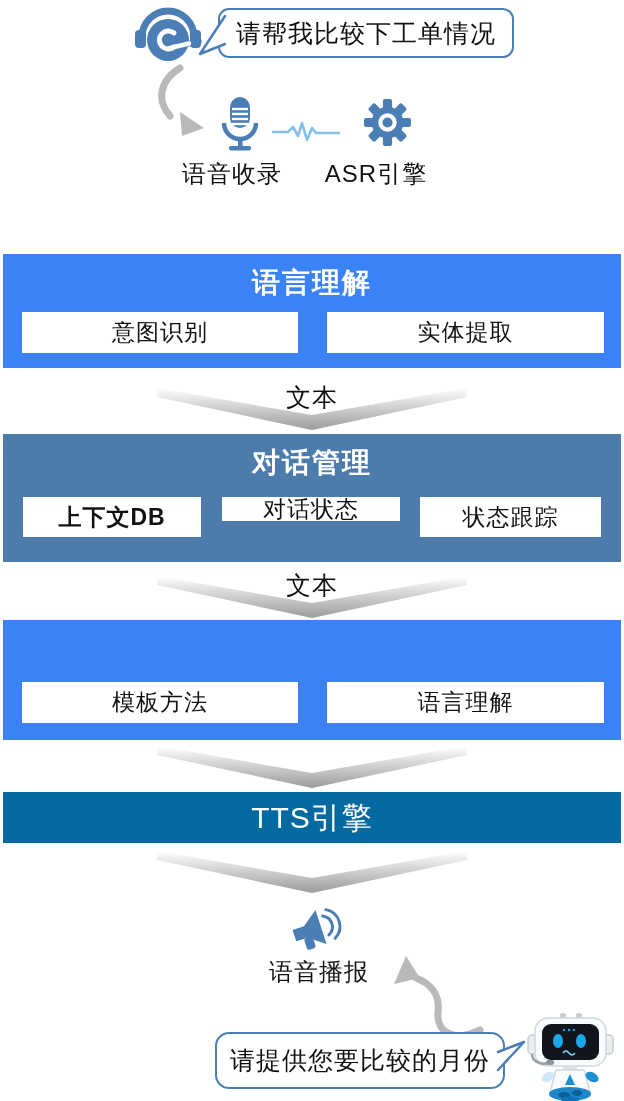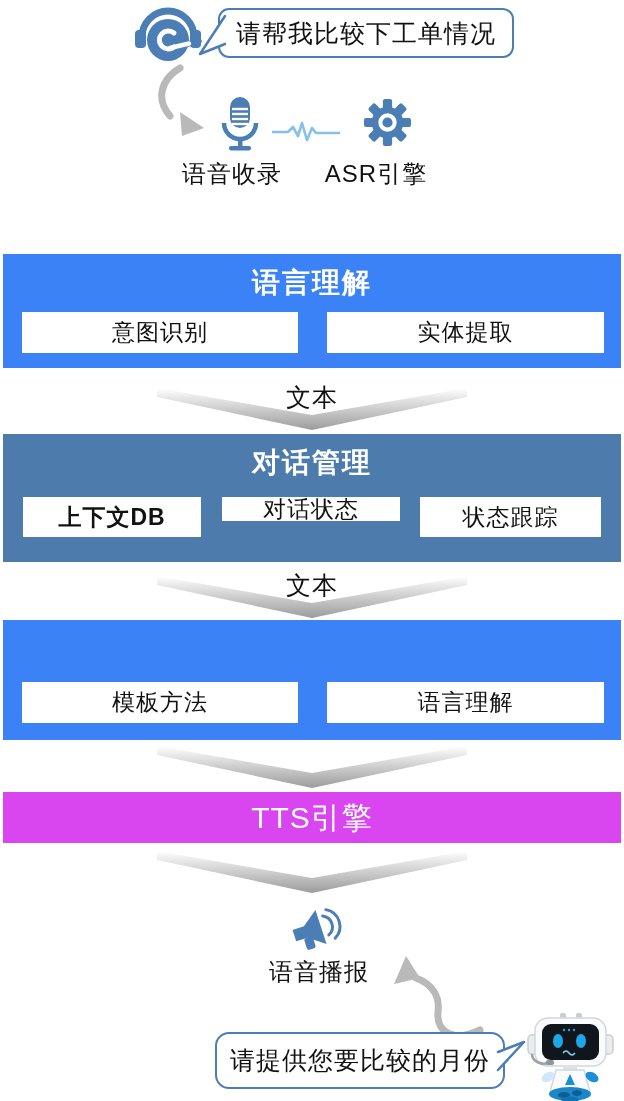--- a/index.html
+++ b/index.html
@@ -6,21 +6,21 @@
   body{font-family:"Liberation Sans","DejaVu Sans",sans-serif;}
   #stage{position:relative;width:624px;height:1101px;background:#fff;overflow:hidden;margin:0;}
   .abs{position:absolute;}
   .bubble{position:absolute;background:#fff;border:2.5px solid #4a7eb5;border-radius:11px;
           display:flex;align-items:center;justify-content:center;
           font-size:25px;color:#111;z-index:1;letter-spacing:1px;white-space:nowrap;}
   .tail{position:absolute;z-index:2;}
   .block{position:absolute;left:3px;width:618px;}
   .teal{background:#3b82f6;}
   .blue{background:#4d7cac;}
-  .darkblue{background:#d946ef;}
+  .darkblue{background:#0369a1;}
   .block-title{text-align:center;color:#ffffff;font-weight:bold;font-size:28px;
                padding-top:10px;letter-spacing:2px;}
   .sub-box{position:absolute;background:#ffffff;display:flex;align-items:center;justify-content:center;
            font-size:23px;color:#111;letter-spacing:1px;}
   .flow-label{position:absolute;left:0;width:624px;text-align:center;font-size:25px;color:#111;
               z-index:2;letter-spacing:1px;}
   .icon-label{position:absolute;text-align:center;font-size:24px;color:#111;letter-spacing:1px;white-space:nowrap;}
   .tts-text{width:100%;text-align:center;color:#fff;font-size:30px;line-height:51px;letter-spacing:1px;}
   svg{display:block;}
 </style>

